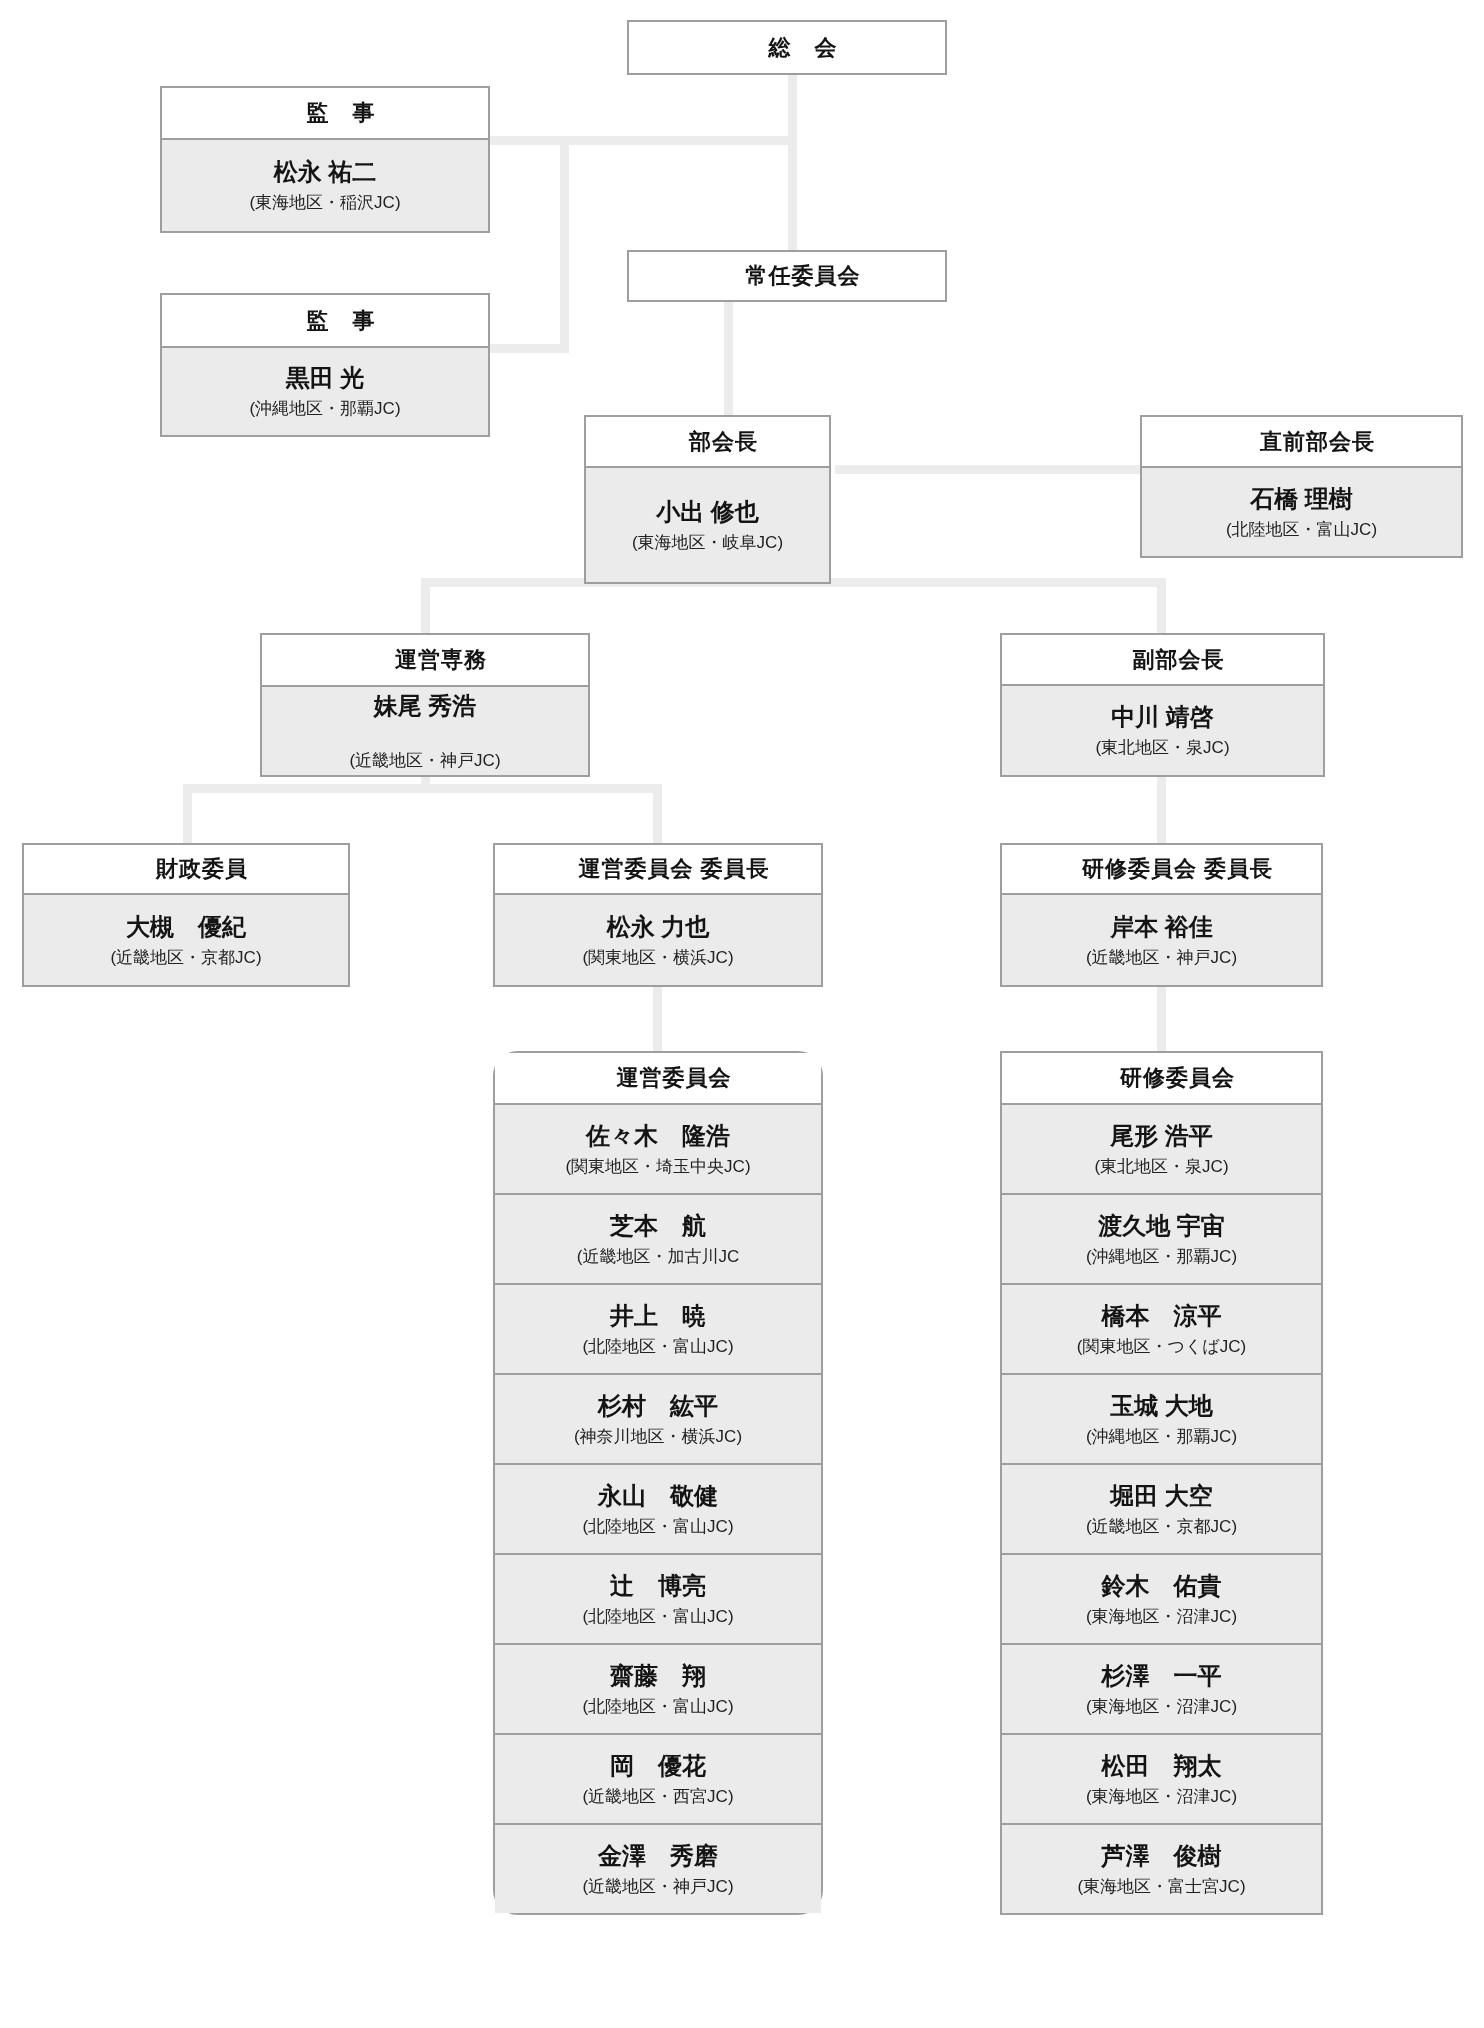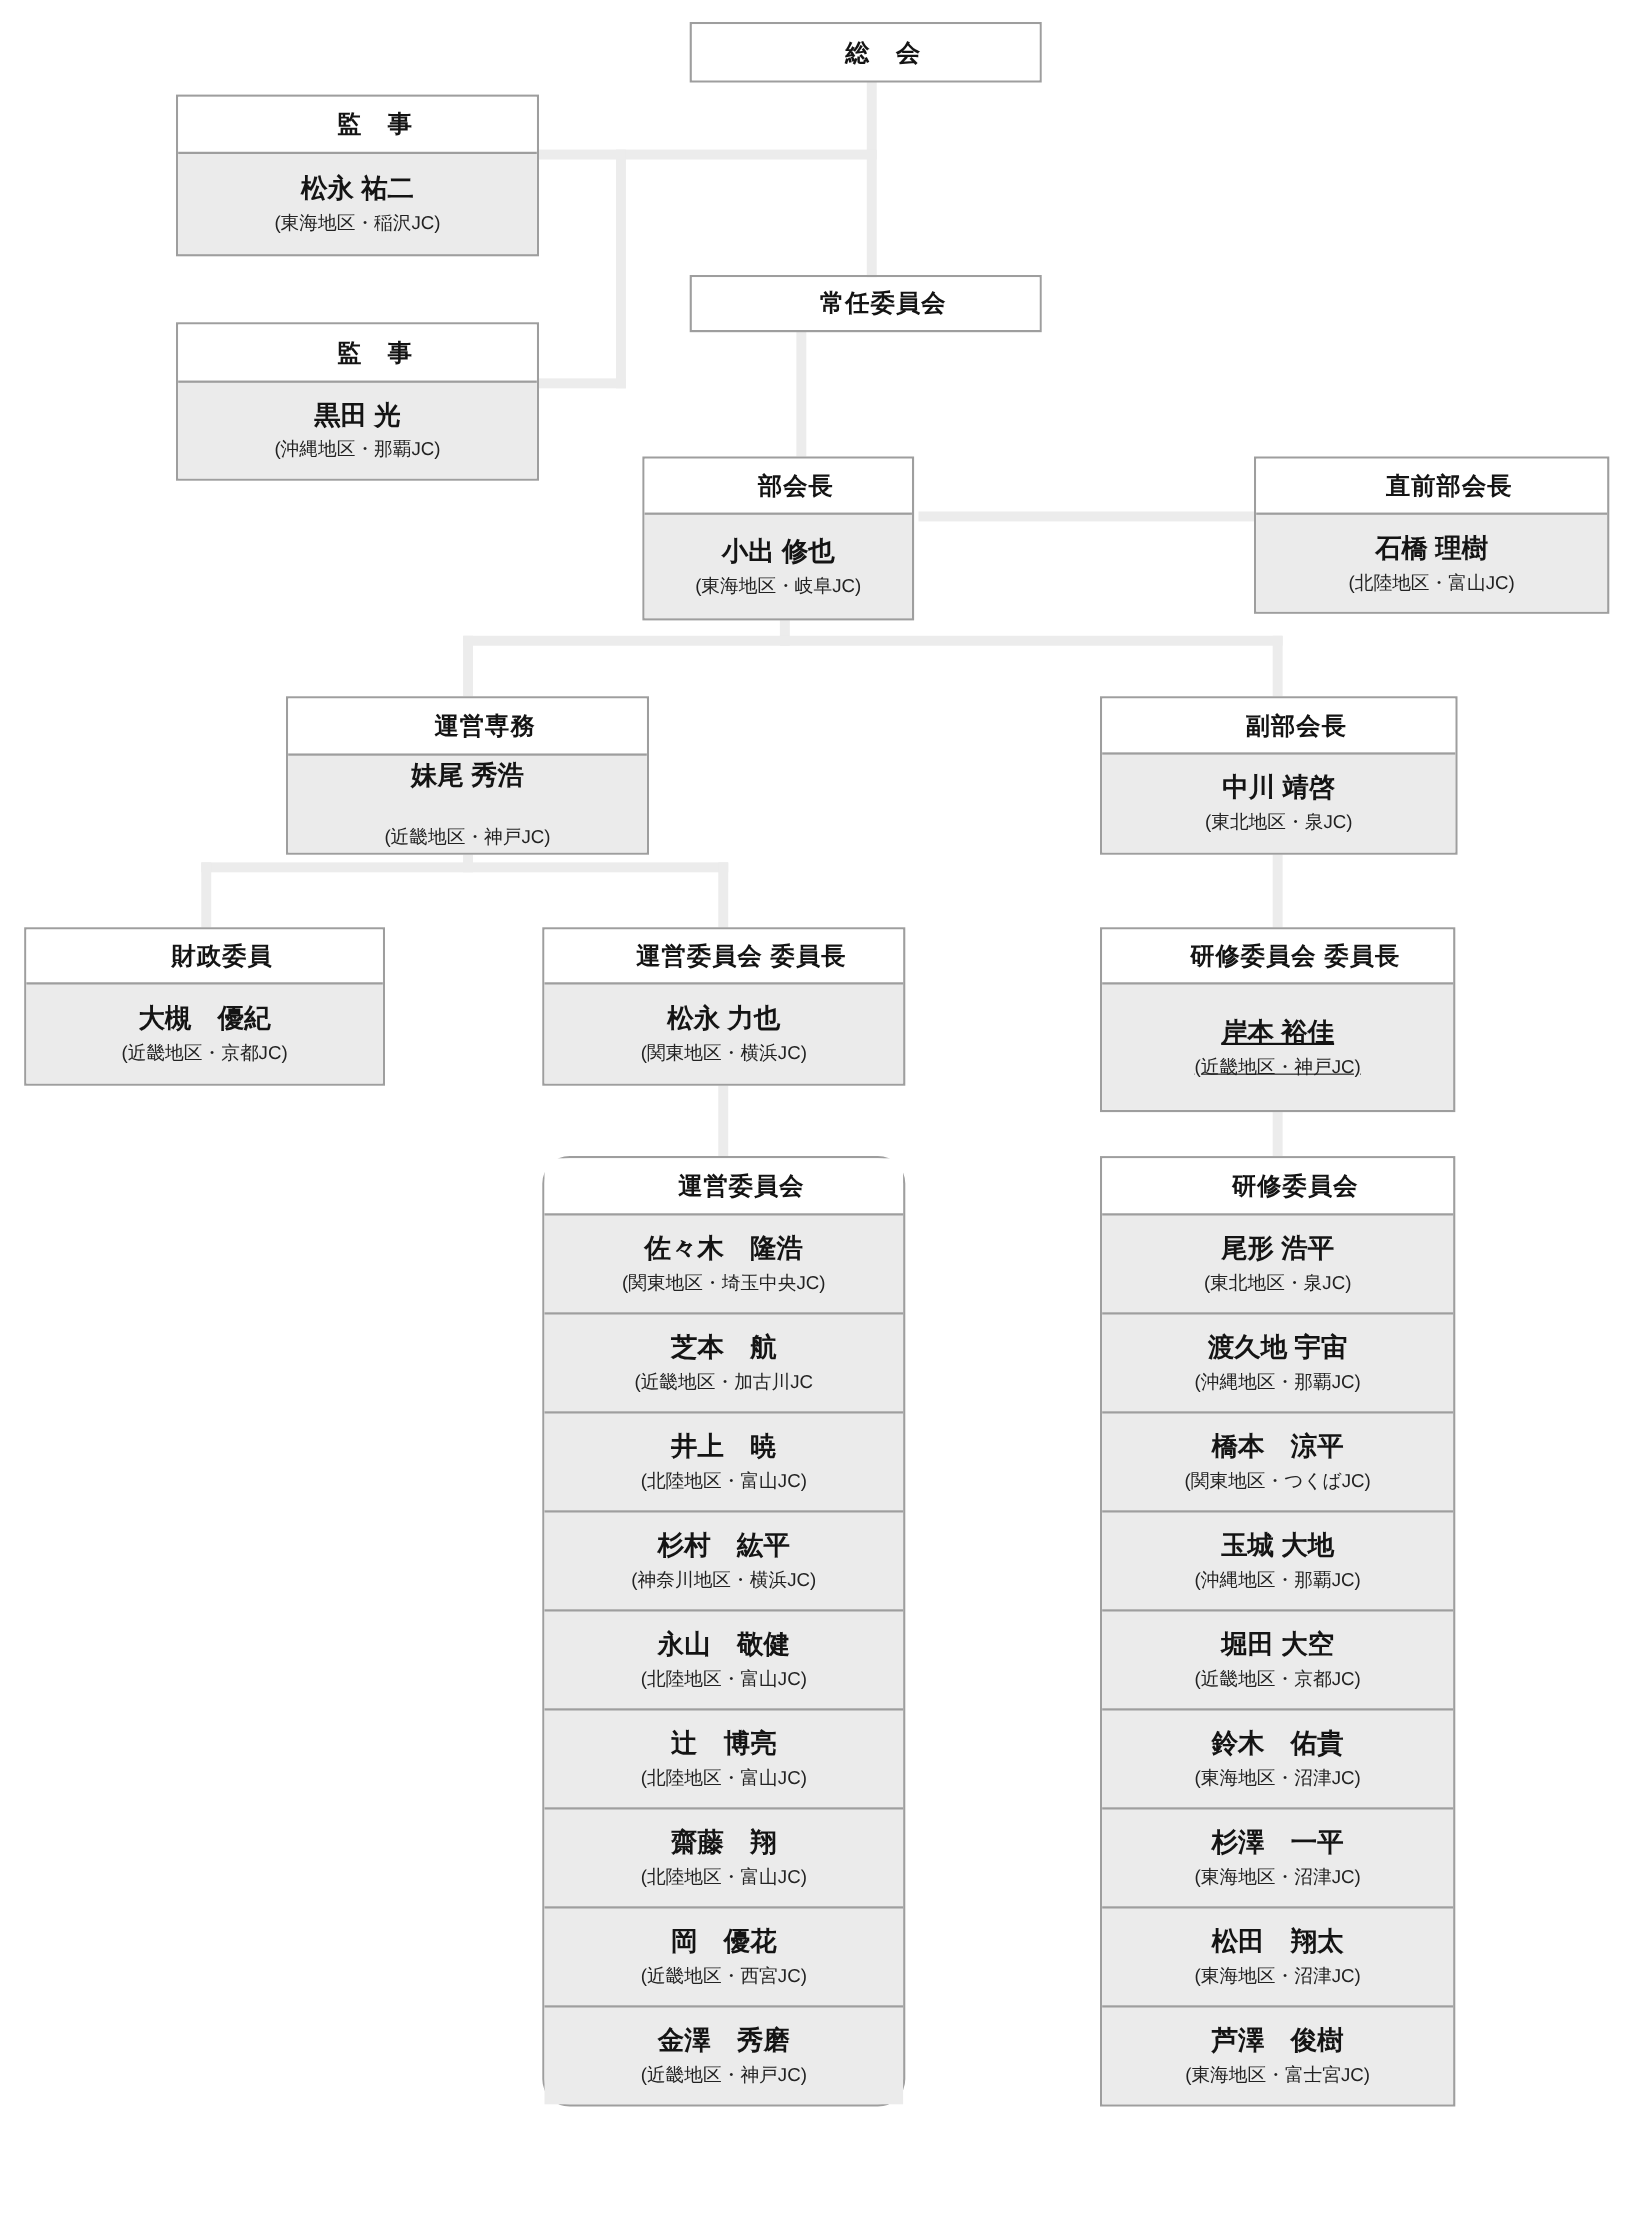--- a/index.html
+++ b/index.html
@@ -120,21 +120,21 @@
       <div class="person-org">(沖縄地区・那覇JC)</div>
     </div>
   </div>
 
   <div class="node" style="left:627px; top:250px; width:320px;">
     <div class="node-title" style="height:48px;">常任委員会</div>
   </div>
 
   <div class="node" style="left:584px; top:415px; width:247px;">
     <div class="node-title" style="height:49px;">部会長</div>
-    <div class="node-body" style="height:96px;">
+    <div class="node-body" style="height:116px;">
       <div class="person-name">小出 修也</div>
       <div class="person-org">(東海地区・岐阜JC)</div>
     </div>
   </div>
 
   <div class="node" style="left:1140px; top:415px; width:323px;">
     <div class="node-title" style="height:49px;">直前部会長</div>
     <div class="node-body" style="height:90px;">
       <div class="person-name">石橋 理樹</div>
       <div class="person-org">(北陸地区・富山JC)</div>
@@ -168,21 +168,21 @@
   <div class="node" style="left:493px; top:843px; width:330px;">
     <div class="node-title" style="height:48px;">運営委員会 委員長</div>
     <div class="node-body" style="height:92px;">
       <div class="person-name">松永 力也</div>
       <div class="person-org">(関東地区・横浜JC)</div>
     </div>
   </div>
 
   <div class="node" style="left:1000px; top:843px; width:323px;">
     <div class="node-title" style="height:48px;">研修委員会 委員長</div>
-    <div class="node-body" style="height:116px;text-decoration:underline;">
+    <div class="node-body" style="height:92px;">
       <div class="person-name">岸本 裕佳</div>
       <div class="person-org">(近畿地区・神戸JC)</div>
     </div>
   </div>
 
   <div class="node" style="left:493px; top:1051px; width:330px;border-radius:25px;">
     <div class="node-title" style="height:50px;">運営委員会</div>
     <div>
 
         <div class="member-cell">

